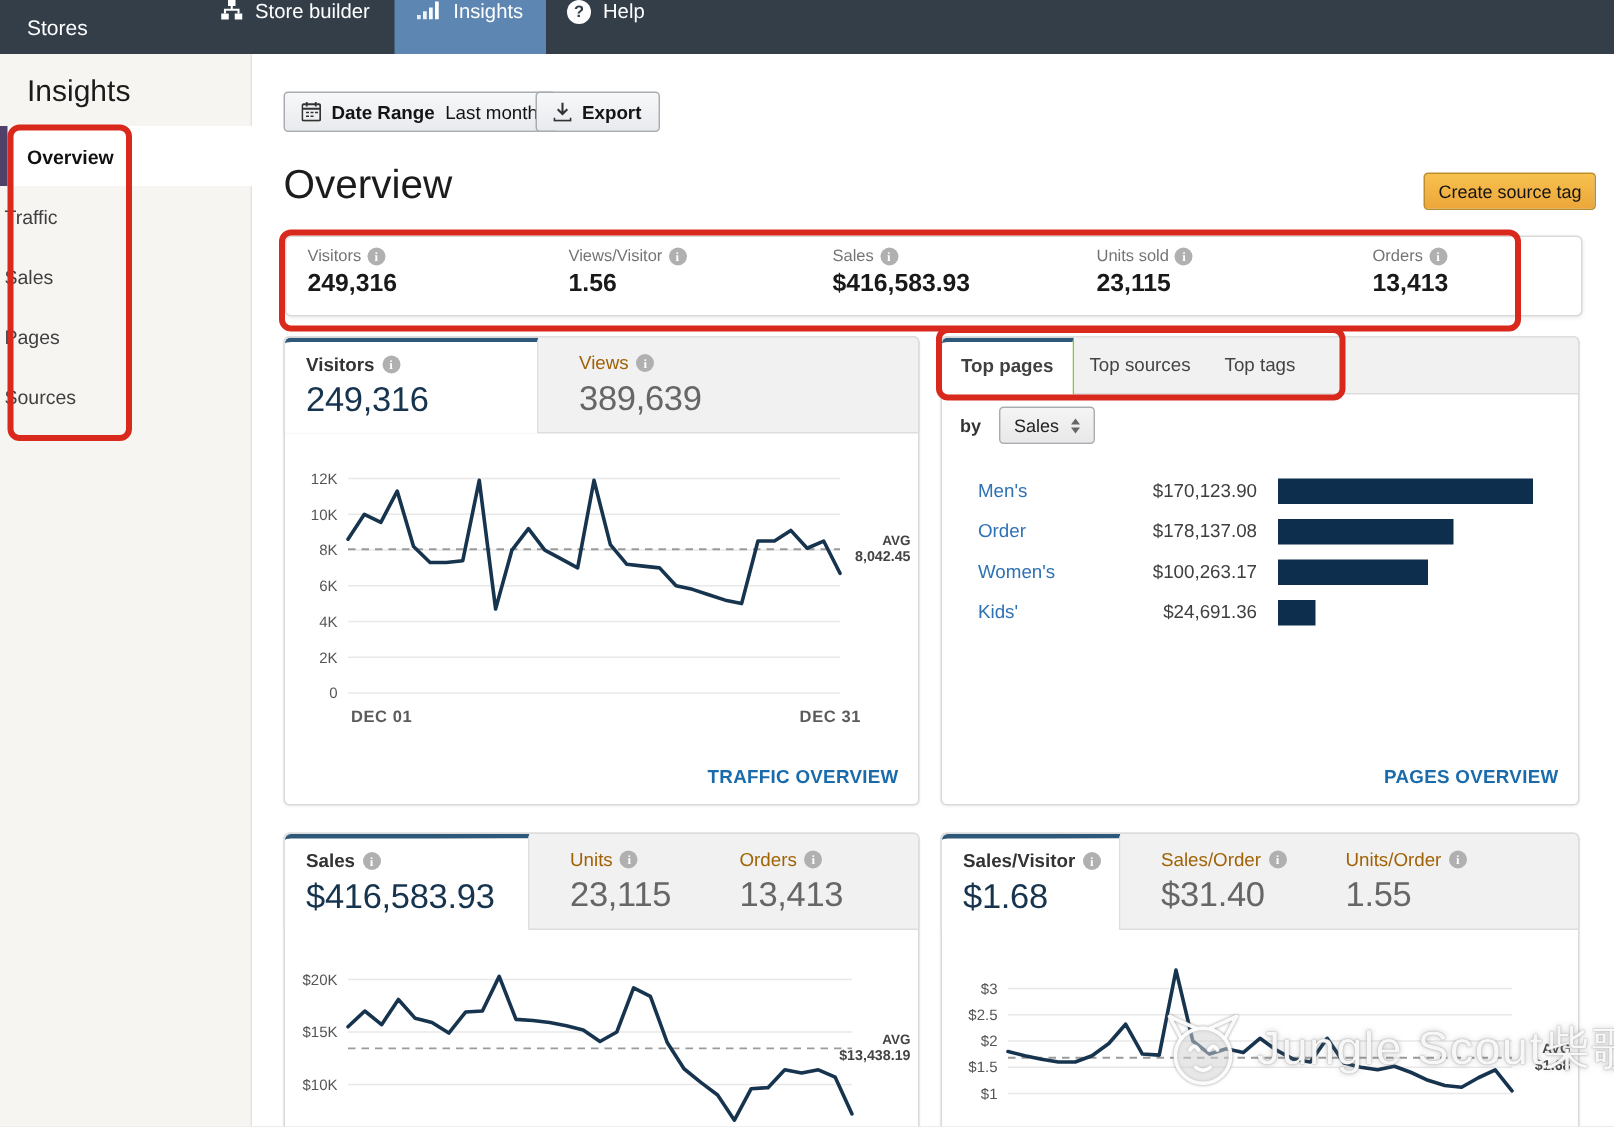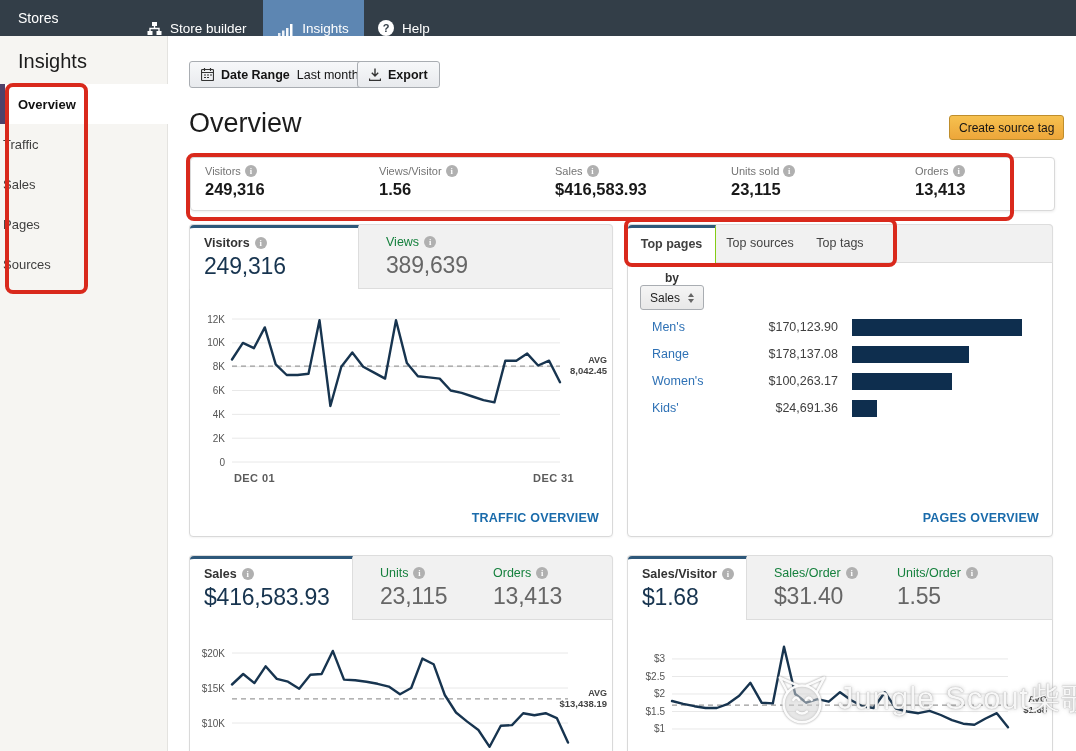--- a/index.html
+++ b/index.html
@@ -2,21 +2,21 @@
 <html><head>
 <meta charset="utf-8">
 <style>
   html,body{margin:0;padding:0;background:#dedede;}
   .screen{position:relative;width:1076px;height:751px;background:#fff;overflow:hidden;
           font-family:"Liberation Sans", sans-serif;color:#222;}
   
   .nav{position:absolute;top:0;left:0;width:1076px;height:36px;background:#333e48;z-index:10;}
   .nav-stores{position:absolute;left:18px;top:0;height:36px;line-height:36px;
               color:#fff;font-size:14px;font-weight:500;cursor:default;}
-  .nav-item{position:absolute;top:0;height:36px;display:flex;align-items:flex-end;gap:8px;
+  .nav-item{position:absolute;top:0;height:36px;display:flex;align-items:flex-start;gap:8px;
             color:#fff;font-size:13.5px;font-weight:500;}
   .nav-sb{left:147px;}
   .nav-insights{left:263px;width:101px;justify-content:center;background:#5d86b2;}
   .nav-help{left:378px;}
   .help-ic{width:16px;height:16px;border-radius:50%;background:#fff;color:#333e48;
            display:inline-flex;align-items:center;justify-content:center;
            font-size:11px;font-weight:700;}
   .help-ic::after{content:"?";}
   
   .sidebar{position:absolute;left:0;top:36px;width:167px;height:715px;background:#f6f5f2;
@@ -55,35 +55,35 @@
   #traffic-card{left:189px;top:224px;width:424px;height:313px;}
   #pages-card{left:627px;top:224px;width:426px;height:313px;}
   #sales-card{left:189px;top:555px;width:424px;height:240px;}
   #ratio-card{left:627px;top:555px;width:426px;height:240px;}
   .mtab-header{position:absolute;top:-1px;left:-1px;right:-1px;height:63px;background:#f1f1f1;
                border:1px solid #ddd;border-radius:4px 4px 0 0;}
   .mtab{position:absolute;top:0;height:63px;box-sizing:border-box;padding:10px 0 0 14px;cursor:pointer;}
   .mtab.active{background:#fff;border-top:3px solid #2e587a;border-right:1px solid #ddd;
                padding-top:8px;height:64px;border-radius:4px 0 0 0;}
   .mtab-label{font-size:12.5px;font-weight:700;color:#333;display:flex;align-items:center;gap:5px;}
-  .mtab.inactive .mtab-label{font-weight:400;color:#15803d;text-align:right;}
+  .mtab.inactive .mtab-label{font-weight:400;color:#a16207;text-align:right;}
   .mtab-value{font-size:23px;margin-top:3px;color:#666;letter-spacing:-.2px;}
   .mtab.active .mtab-value{color:#17344f;font-weight:500;}
   .chart{position:absolute;left:0;}
   .xlab{position:absolute;top:247px;font-size:11px;font-weight:600;color:#5b5b5b;letter-spacing:.4px;}
   .card-link{position:absolute;right:13px;bottom:11px;font-size:12.5px;font-weight:700;
              color:#1a6bab;letter-spacing:.2px;text-decoration:none;cursor:pointer;}
   
   .ptab-bar{position:absolute;top:-1px;left:-1px;right:-1px;height:37px;background:#f1f1f1;
             border:1px solid #ddd;border-radius:4px 4px 0 0;}
   .ptab{position:absolute;top:0;height:38px;line-height:37px;font-size:12.5px;color:#444;
         text-align:center;cursor:pointer;box-sizing:border-box;}
   .ptab.active{background:#fff;border-top:3px solid #2e587a;border-right:1px solid #84cc16;
                font-weight:700;color:#404040;line-height:33px;border-radius:4px 0 0 0;}
-  .by-row{position:absolute;left:12px;top:46px;display:flex;align-items:center;gap:0;flex-direction:column;}
+  .by-row{position:absolute;left:12px;top:46px;display:flex;align-items:center;gap:12px;}
   .by-label{font-size:12px;font-weight:700;color:#333;}
   .select{height:25px;padding:0 9px;background:linear-gradient(#f5f5f5,#e8e8e8);
           border:1px solid #a9adb2;border-radius:3px;font-size:12px;color:#222;
           display:flex;align-items:center;gap:8px;cursor:pointer;}
   .updown{display:inline-flex;flex-direction:column;gap:2px;}
   .updown i{width:0;height:0;border-left:3.5px solid transparent;border-right:3.5px solid transparent;display:block;}
   .updown .up{border-bottom:4px solid #666;}
   .updown .dn{border-top:4px solid #666;}
   .prow{position:absolute;left:0;width:100%;height:18px;}
   .prow-name{position:absolute;left:24px;top:1px;font-size:12.5px;color:#2e71b5;cursor:pointer;}
@@ -271,21 +271,21 @@
             <i class="dn"></i>
           </span>
       </button>
     </div>
     <div class="prow" style="top:94px">
       <span class="prow-name">Men's</span>
       <span class="prow-val">$170,123.90</span>
       <div class="hbar" style="width: 170.124px;"></div>
     </div>
     <div class="prow" style="top:121px">
-      <span class="prow-name">Range</span>
+      <span class="prow-name">Order</span>
       <span class="prow-val">$178,137.08</span>
       <div class="hbar" style="width: 116.869px;"></div>
     </div>
     <div class="prow" style="top:148px">
       <span class="prow-name">Women's</span>
       <span class="prow-val">$100,263.17</span>
       <div class="hbar" style="width: 100.263px;"></div>
     </div>
     <div class="prow" style="top:175px">
       <span class="prow-name">Kids'</span>

